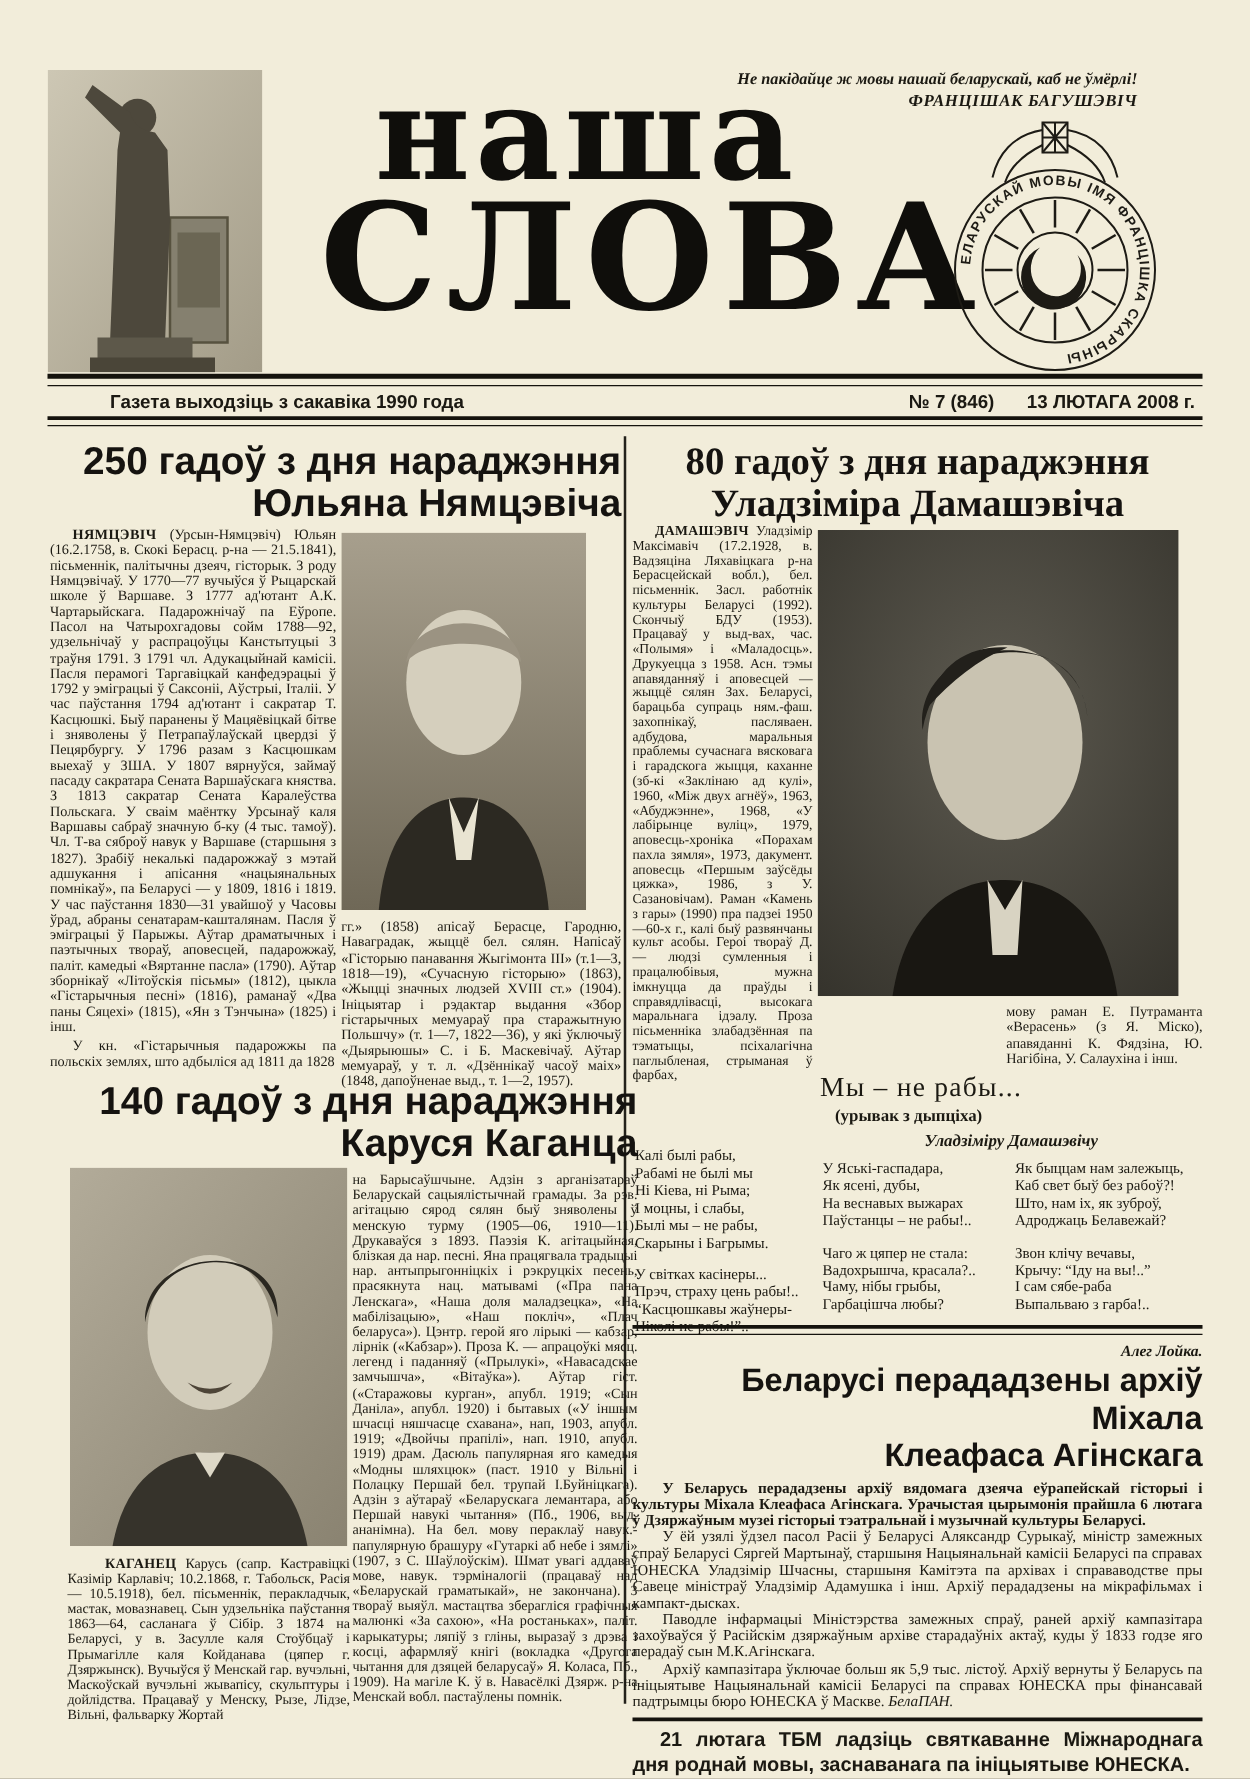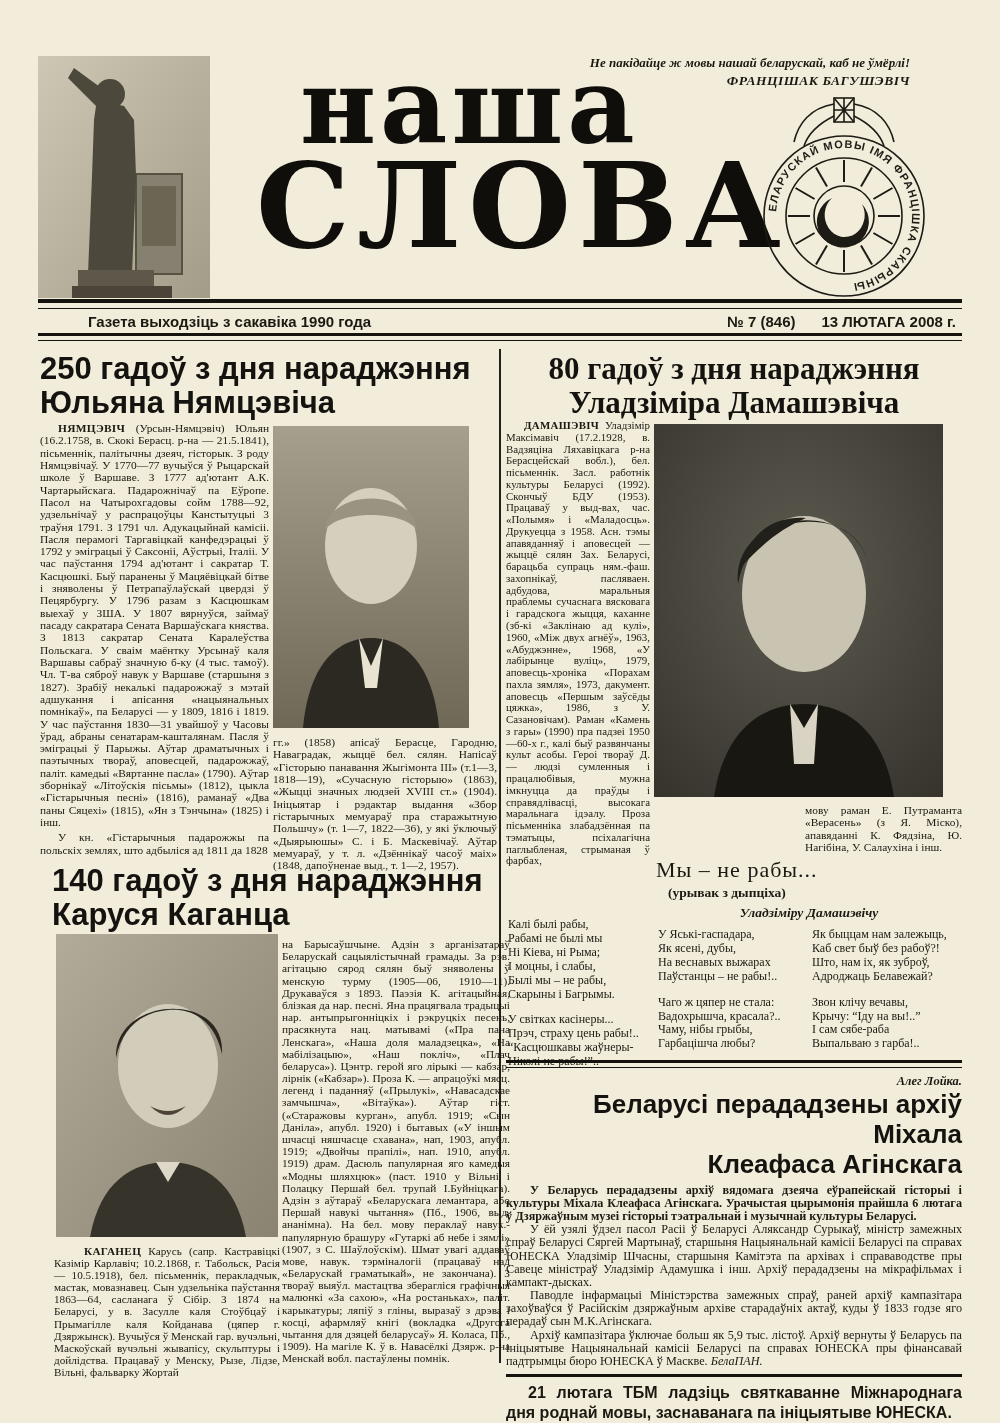--- a/index.html
+++ b/index.html
@@ -20,21 +20,21 @@
   .infobar{left:38px;top:299px;width:924px;}
   .drule{height:5px;border-top:4px solid #15130d;border-bottom:1px solid #15130d;}
   .drule2{height:4px;border-top:3px solid #15130d;border-bottom:1px solid #15130d;}
   .inforow{display:flex;justify-content:space-between;align-items:center;
            font-family:"Liberation Sans",sans-serif;font-weight:bold;font-size:15px;
            padding:4px 6px 3px 50px;}
   .inforow .right{display:flex;gap:26px;}
   
   .vdivider{left:499px;top:349px;width:2px;height:1014px;background:#23211a;}
   
-  .hl-sans{font-family:"Liberation Sans",sans-serif;font-weight:bold;text-align:left;
+  .hl-sans{font-family:"Liberation Sans",sans-serif;font-weight:bold;text-align:right;
            font-size:31px;line-height:1.1;color:#151310;}
   .hl-serif{font-family:"Liberation Serif",serif;font-weight:bold;text-align:center;
             font-size:31px;line-height:1.1;color:#151310;}
   .hl-sans-sm{font-family:"Liberation Sans",sans-serif;font-weight:bold;text-align:right;
               font-size:26px;line-height:1.15;color:#151310;margin-top:28px;}
   
   .bt{font-size:11.4px;line-height:1.08;text-align:justify;}
   .bt p{margin:0 0 3px 0;}
   .indent{text-indent:18px;}
   .bt b{letter-spacing:.3px;}

